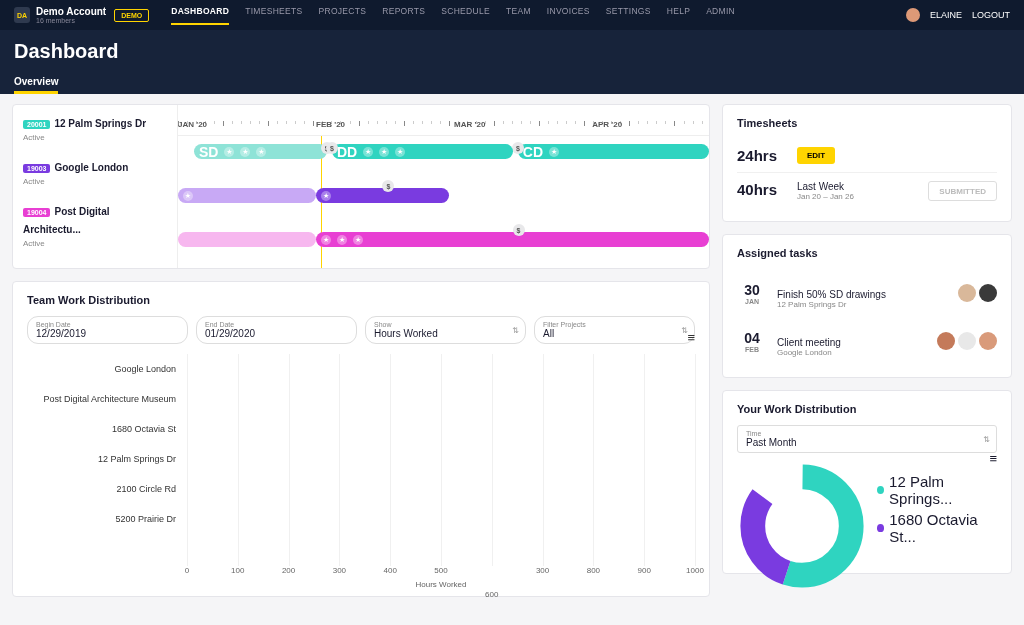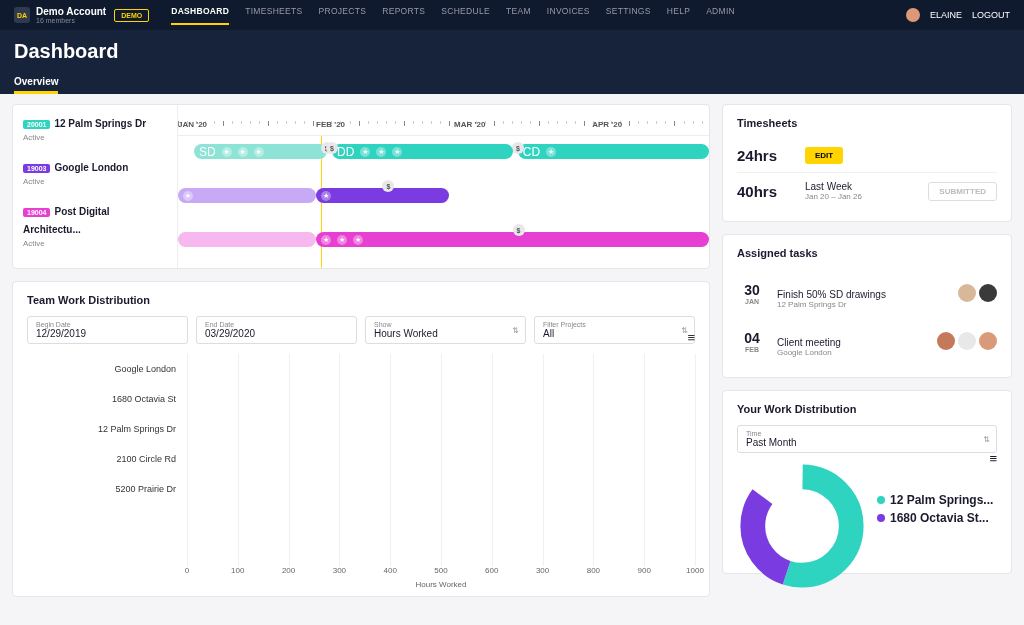--- a/index.html
+++ b/index.html
@@ -40,46 +40,46 @@
 .proj-row .status { font-size:8px;color:#888;margin-top:2px; }
 .gantt-right { flex:1;position:relative;overflow:hidden; }
 .gantt-timeline { height:31px;border-bottom:1px solid #eee;position:relative;font-size:8px;color:#555;font-weight:600; }
 .gantt-timeline span { position:absolute;top:15px; }
 .tick-row { position:absolute;left:0;right:0;top:16px;height:5px; }
 .tick-row i { position:absolute;width:1px;height:3px;background:#ccc;top:0; }
 .tick-row i.big { height:5px;background:#888; }
 .gantt-body { position:relative; }
 .gantt-lane { height:44px;position:relative; }
 .gbar { position:absolute;height:15px;border-radius:8px;top:8px;display:flex;align-items:center;padding:0 5px;gap:6px; }
-.gbar .lbl { font-size:12px;color:#fff;font-weight:400; }
+.gbar .lbl { font-size:14px;color:#fff;font-weight:700; }
 .gbar .star { width:10px;height:10px;border-radius:50%;background:rgba(255,255,255,.35);display:flex;align-items:center;justify-content:center;color:#fff;font-size:7px; }
 .cost-dot { position:absolute;width:12px;height:12px;background:#e8e8ea;border-radius:50%;top:-2px;font-size:7px;color:#555;display:flex;align-items:center;justify-content:center;font-weight:700; }
 .today-line { position:absolute;width:1px;background:#ffd400;top:0;bottom:0; }
 
 
 .filters { display:flex;gap:8px;margin-bottom:10px; }
-.filt { border:1px solid #ddd;border-radius:3px;padding:4px 8px;flex:1;position:relative; }
+.filt { border:1px solid #ddd;border-radius:11px;padding:4px 8px;flex:1;position:relative; }
 .filt .lbl { font-size:7px;color:#888; }
 .filt .val { font-size:10px;font-weight:500; }
 .filt .chev { position:absolute;right:6px;top:50%;transform:translateY(-50%);font-size:8px;color:#999; }
 .menu-icon { position:absolute;right:14px;top:48px;font-size:13px;color:#333;cursor:pointer; }
 
 .chart-area { position:relative;height:230px;padding-left:160px; }
 .chart-row { height:30px;display:flex;align-items:center;position:relative; }
 .chart-row .rlabel { position:absolute;left:-160px;width:155px;text-align:right;font-size:9px;color:#333;padding-right:6px; }
 .chart-row .barwrap { height:14px;display:flex; }
 .chart-row .seg { height:100%; }
 .chart-axis { position:absolute;left:160px;right:0;bottom:-2px;height:20px;font-size:8px;color:#666; }
 .chart-axis span { position:absolute;transform:translateX(-50%); }
 .chart-axis .xlabel { position:absolute;left:50%;transform:translateX(-50%);top:14px;font-size:8px;color:#666; }
 .chart-grid { position:absolute;left:160px;top:0;bottom:18px;right:0; }
 .chart-grid i { position:absolute;top:0;bottom:0;width:1px;background:#f0f0f0; }
 
 
-.ts-row { display:flex;align-items:center;padding:8px 0;border-bottom:1px solid #f0f0f0;gap:8px; }
+.ts-row { display:flex;padding:8px 0;border-bottom:1px solid #f0f0f0; }
 .ts-row:last-child { border-bottom:none; }
 .ts-row .hrs { font-size:15px;font-weight:700;width:60px; }
 .ts-row .mid { flex:1; }
 .ts-row .mid .t { font-size:10px;font-weight:500; }
 .ts-row .mid .d { font-size:8px;color:#888; }
 .ts-row .btn { font-size:8px;padding:4px 10px;border-radius:3px;font-weight:600; }
 .btn-edit { background:#ffd400;color:#000;border:none; }
 .btn-sub { background:#fff;color:#bbb;border:1px solid #ddd; }
 
 .task-row { display:flex;align-items:center;gap:10px;padding:8px 0; }
@@ -89,21 +89,21 @@
 .task-row .info { flex:1; }
 .task-row .info .t { font-size:10px;font-weight:500;margin-top:12px; }
 .task-row .info .p { font-size:8px;color:#888; }
 .task-row .avs { display:flex;gap:3px; }
 .task-row .avs .av { width:18px;height:18px;border-radius:50%;background:#ddd; }
 
 .dist-select { border:1px solid #ddd;border-radius:3px;padding:4px 8px;margin-bottom:8px;position:relative; }
 .donut-wrap { display:flex;align-items:center;gap:10px;position:relative; }
 .donut { width:130px;height:100px;position:relative; }
 .donut svg { width:130px; height:130px; }
-.legend { font-size:12px;font-weight:bold; }
+.legend { font-size:15px; }
 .legend div { display:flex;align-items:center;gap:5px;margin-bottom:4px; }
 .legend .sw { width:8px;height:8px;border-radius:50%; }
 </style>
 </head>
 <body>
 
 <div class="topnav">
   <div class="brand">
     <div class="dot">DA</div>
     <div>
@@ -264,21 +264,21 @@
 
     <div class="card" style="margin-top:12px;position:relative;">
       <h3>Team Work Distribution</h3>
       <div class="filters">
         <div class="filt">
           <div class="lbl">Begin Date</div>
           <div class="val">12/29/2019</div>
         </div>
         <div class="filt">
           <div class="lbl">End Date</div>
-          <div class="val">03/29/2020</div>
+          <div class="val">01/29/2020</div>
         </div>
         <div class="filt">
           <div class="lbl">Show</div>
           <div class="val">Hours Worked</div>
           <div class="chev">⇅</div>
         </div>
         <div class="filt">
           <div class="lbl">Filter Projects</div>
           <div class="val">All</div>
           <div class="chev">⇅</div>
@@ -303,20 +303,30 @@
             <div class="chart-row">
               <div class="rlabel">Google London</div>
               <div class="barwrap">
                 <div class="seg" style="width: 1.8%; background: rgb(232, 63, 111);"></div>
                 <div class="seg" style="width: 8%; background: rgb(232, 63, 211);"></div>
                 <div class="seg" style="width: 7.2%; background: rgb(232, 63, 211);"></div>
                 <div class="seg" style="width: 2.8%; background: rgb(122, 59, 224);"></div>
               </div>
             </div>
             <div class="chart-row">
+              <div class="rlabel">Post Digital Architecture Museum</div>
+              <div class="barwrap">
+                <div class="seg" style="width: 1.8%; background: rgb(232, 63, 111);"></div>
+                <div class="seg" style="width: 1.4%; background: rgb(47, 212, 192);"></div>
+                <div class="seg" style="width: 2%; background: rgb(122, 59, 224);"></div>
+                <div class="seg" style="width: 54%; background: rgb(232, 63, 211);"></div>
+                <div class="seg" style="width: 2%; background: rgb(122, 59, 224);"></div>
+              </div>
+            </div>
+            <div class="chart-row">
               <div class="rlabel">1680 Octavia St</div>
               <div class="barwrap">
                 <div class="seg" style="width: 2%; background: rgb(47, 212, 192);"></div>
               </div>
             </div>
             <div class="chart-row">
               <div class="rlabel">12 Palm Springs Dr</div>
               <div class="barwrap">
                 <div class="seg" style="width: 1.8%; background: rgb(232, 63, 111);"></div>
                 <div class="seg" style="width: 4%; background: rgb(232, 63, 211);"></div>
@@ -342,21 +352,21 @@
             </div>
           </div>
         <div class="chart-axis" id="chart-axis">
             <div class="xlabel">Hours Worked</div>
             <span style="left: 0%;">0</span>
             <span style="left: 10%;">100</span>
             <span style="left: 20%;">200</span>
             <span style="left: 30%;">300</span>
             <span style="left: 40%;">400</span>
             <span style="left: 50%;">500</span>
-            <span style="left: 60%;">600</span>
+            <span style="left: 60%; margin-top: 24px;">600</span>
             <span style="left: 70%;">300</span>
             <span style="left: 80%;">800</span>
             <span style="left: 90%;">900</span>
             <span style="left: 100%;">1000</span>
           </div>
       </div>
     </div>
 
   </div>
 

